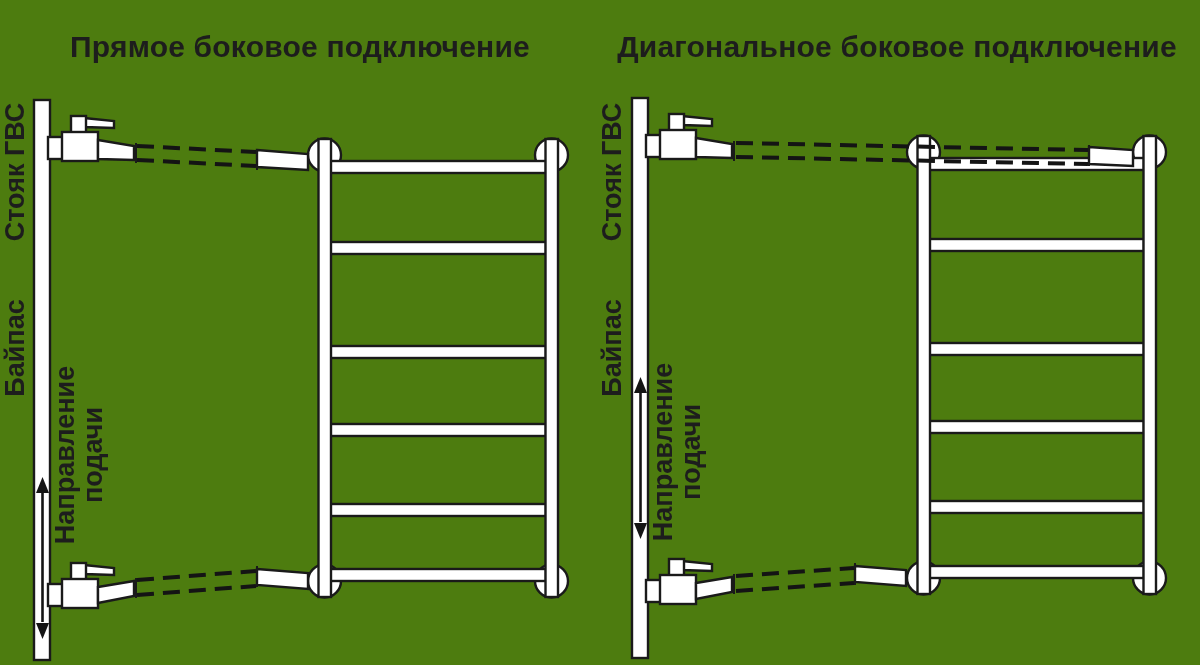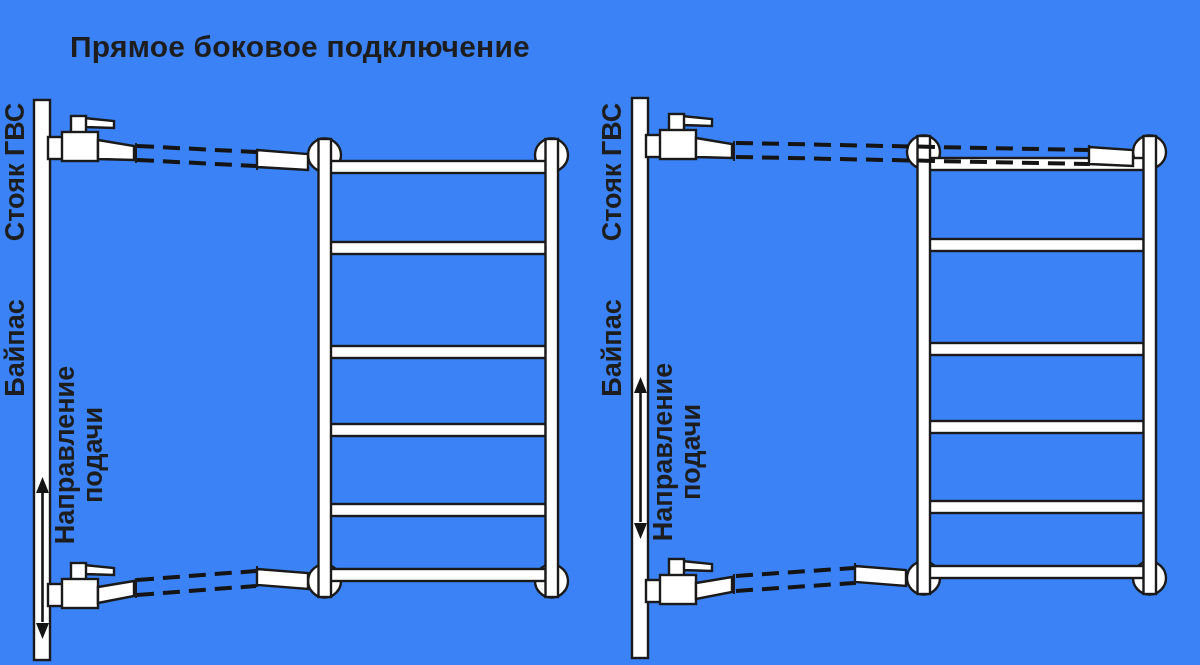--- a/index.html
+++ b/index.html
@@ -1,17 +1,17 @@
 <!DOCTYPE html>
 <html><head>
 <meta charset="utf-8">
 <style>
   html,body{margin:0;padding:0;background:#ffffff;}
   .canvas{
-    position:relative;width:1200px;height:665px;background:#3b82f6;overflow:hidden;
+    position:relative;width:1200px;height:665px;background:#4d7c0f;overflow:hidden;
     font-family:"Liberation Sans", sans-serif;color:#1a1a1a;
   }
   .diagram-title{
     position:absolute;top:30px;font-size:30px;font-weight:700;
     text-align:center;letter-spacing:0.2px;color:#1d1d1d;white-space:nowrap;
   }
   .title-left{left:20px;width:560px;}
   .title-right{left:608px;width:578px;}
   .vlabel{
     position:absolute;font-size:27px;font-weight:700;color:#1d1d1d;
@@ -25,20 +25,21 @@
   .dash{stroke:#141414;stroke-width:4;stroke-dasharray:17 9;fill:none;}
   .arrowline{stroke:#141414;stroke-width:2.6;}
   .arrowhead{fill:#141414;stroke:none;}
 </style>
 </head>
 <body>
 
 <div class="canvas">
 
   <div class="diagram-title title-left">Прямое боковое подключение</div>
+  <div class="diagram-title title-right">Диагональное боковое подключение</div>
 
   <div class="vlabel" style="left:16px;top:172px;">Стояк ГВС</div>
   <div class="vlabel" style="left:16px;top:348px;">Байпас</div>
   <div class="vlabel" style="left:80px;top:455px;">
     <span>Направление</span>
     <span>подачи</span>
   </div>
 
   <div class="vlabel" style="left:613px;top:172px;">Стояк ГВС</div>
   <div class="vlabel" style="left:613px;top:348px;">Байпас</div>

